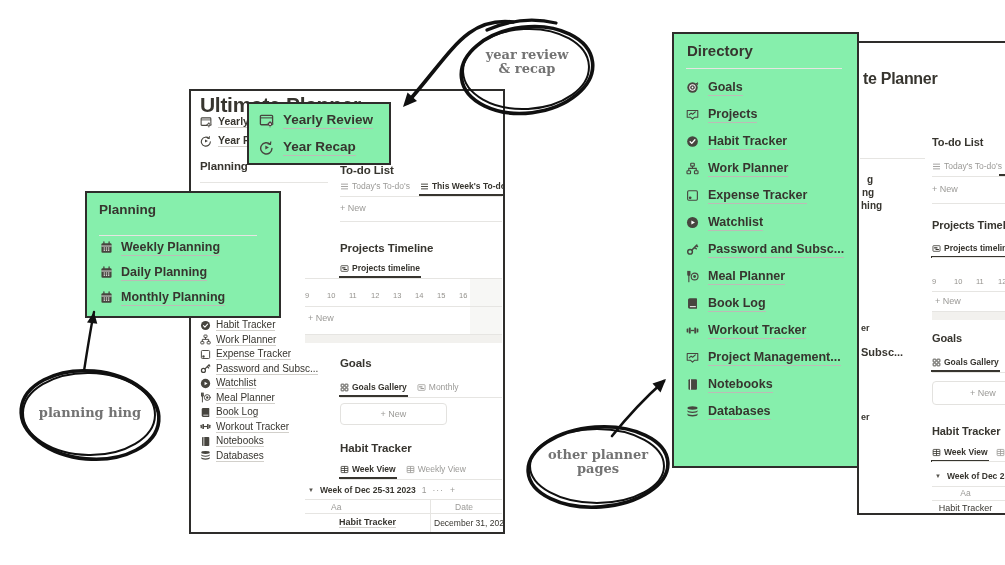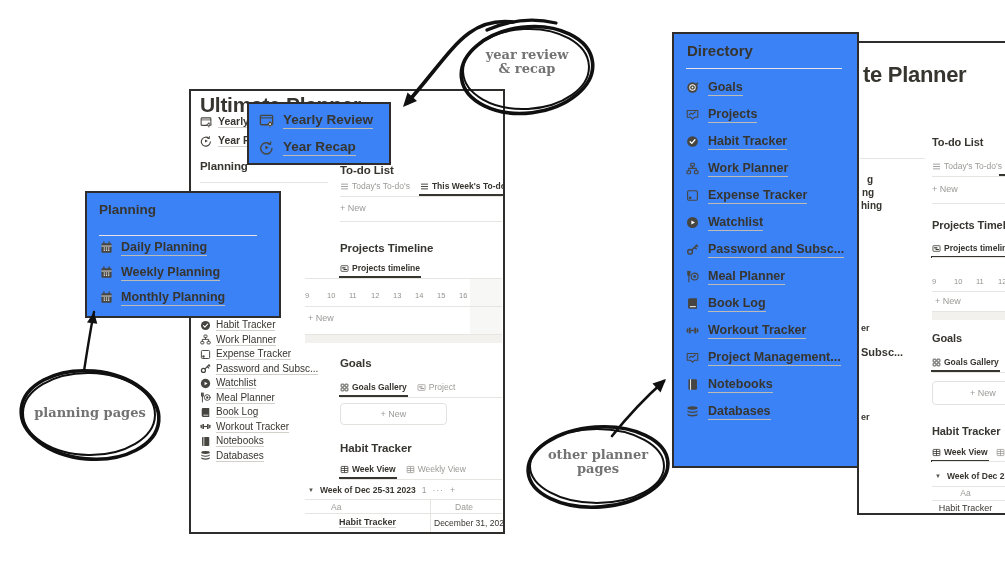--- a/index.html
+++ b/index.html
@@ -1,19 +1,19 @@
 <!DOCTYPE html>
 <html><head>
 <meta charset="utf-8">
 <style>
   html,body{margin:0;padding:0;background:#fff}
   .canvas{position:relative;width:1005px;height:565px;background:#fff;overflow:hidden;
           font-family:"Liberation Sans",sans-serif;color:#37352f}
   .win{position:absolute;background:#fff;border:2px solid #2e2d2b;box-sizing:border-box;overflow:hidden}
-  .pop{position:absolute;background:#3b82f6;border:2px solid #2e2d2b;box-sizing:border-box;z-index:25}
+  .pop{position:absolute;background:#86efac;border:2px solid #2e2d2b;box-sizing:border-box;z-index:25}
   .abs{position:absolute}
   .hline{position:absolute;height:1px;background:#e6e5e2}
   .vline{position:absolute;width:1px;background:#e6e5e2}
   .heading{position:absolute;font-weight:bold;font-size:11.5px;letter-spacing:-.1px;white-space:nowrap}
   .h-title{position:absolute;font-weight:bold;font-size:21px;letter-spacing:-.3px;white-space:nowrap}
   .muted{color:#9b9a97}
   .ico{display:inline-flex;color:#47453f;flex:none}
   .ico svg{width:100%;height:100%;display:block}.i11{width:11px;height:11px}.i12{width:12px;height:12px}
   .i13{width:13px;height:13px}.i15{width:15px;height:15px}
   .lul{border-bottom:1px solid #d2d0cb}
@@ -46,21 +46,21 @@
   .annot-label{position:absolute;font-family:"DejaVu Serif",serif;font-weight:bold;font-size:13px;
                line-height:1.05;text-align:center;color:#737373;z-index:41}
   .annot-svg{position:absolute;left:0;top:0;z-index:40;pointer-events:none}
 </style>
 </head>
 <body>
 
 <div class="canvas">
 
   <div class="win" style="left:857px;top:41px;width:153px;height:474px;z-index:10">
-    <div class="h-title" style="left:4px;top:19px;font-size:22px">te Planner</div>
+    <div class="h-title" style="left:4px;top:27px;font-size:16px">te Planner</div>
     <div class="hline" style="left:1px;top:115px;width:65px"></div>
 
     <div class="frag" style="left:8px;top:131px">g</div>
     <div class="frag" style="left:3px;top:144px">ng</div>
     <div class="frag" style="left:2px;top:157px">hing</div>
     <div class="frag" style="left:2px;top:280px;font-size:9px">er</div>
     <div class="frag" style="left:2px;top:303px;font-size:11px">Subsc...</div>
     <div class="frag" style="left:2px;top:369px;font-size:9px">er</div>
 
     <div class="heading" style="left:73px;top:93px;font-size:11px">To-do List</div>
@@ -495,21 +495,21 @@
           </span>
           <span>Goals Gallery</span>
         </div>
         <div class="tab">
           <span class="ico">
             <svg viewBox="0 0 16 16" fill="none" stroke="currentColor" stroke-width="1.4">
               <rect x="1.7" y="3" width="12.6" height="10" rx="1.2"></rect>
               <path stroke-width="2" stroke-linecap="round" d="M4.5 6.8h4.5M7 9.8h4.5"></path>
             </svg>
           </span>
-          <span>Project</span>
+          <span>Monthly</span>
         </div>
       </div>
     <div class="hline" style="left:149px;top:306px;width:162px"></div>
     <div class="newbtn" style="left:149px;top:312px;width:107px;height:22px">+ New</div>
 
     <div class="heading" style="left:149px;top:351px">Habit Tracker</div>
     <div class="tabs" style="left:149px;top:372px">
 
     <div class="tab selected">
           <span class="ico">
@@ -556,32 +556,32 @@
 
     <div class="popitem">
           <span class="ico i13">
             <svg viewBox="0 0 16 16">
               <rect x="1.8" y="2.8" width="12.4" height="11.6" rx="1.3" fill="currentColor"></rect>
               <path d="M4.8 1v3M11.2 1v3" stroke="currentColor" stroke-width="1.6" stroke-linecap="round"></path>
               <path d="M1.8 6.2h12.4" stroke="#fff" stroke-width="1"></path>
               <path d="M4.5 8.6h1.6M7.2 8.6h1.6M9.9 8.6h1.6M4.5 11.2h1.6M7.2 11.2h1.6M9.9 11.2h1.6" stroke="#fff" stroke-width="1.3"></path>
             </svg>
           </span>
-          <span class="lul2">Daily Planning</span>
+          <span class="lul2">Weekly Planning</span>
         </div>
         <div class="popitem">
           <span class="ico i13">
             <svg viewBox="0 0 16 16">
               <rect x="1.8" y="2.8" width="12.4" height="11.6" rx="1.3" fill="currentColor"></rect>
               <path d="M4.8 1v3M11.2 1v3" stroke="currentColor" stroke-width="1.6" stroke-linecap="round"></path>
               <path d="M1.8 6.2h12.4" stroke="#fff" stroke-width="1"></path>
               <path d="M4.5 8.6h1.6M7.2 8.6h1.6M9.9 8.6h1.6M4.5 11.2h1.6M7.2 11.2h1.6M9.9 11.2h1.6" stroke="#fff" stroke-width="1.3"></path>
             </svg>
           </span>
-          <span class="lul2">Weekly Planning</span>
+          <span class="lul2">Daily Planning</span>
         </div>
         <div class="popitem">
           <span class="ico i13">
             <svg viewBox="0 0 16 16">
               <rect x="1.8" y="2.8" width="12.4" height="11.6" rx="1.3" fill="currentColor"></rect>
               <path d="M4.8 1v3M11.2 1v3" stroke="currentColor" stroke-width="1.6" stroke-linecap="round"></path>
               <path d="M1.8 6.2h12.4" stroke="#fff" stroke-width="1"></path>
               <path d="M4.5 8.6h1.6M7.2 8.6h1.6M9.9 8.6h1.6M4.5 11.2h1.6M7.2 11.2h1.6M9.9 11.2h1.6" stroke="#fff" stroke-width="1.3"></path>
             </svg>
           </span>
@@ -635,20 +635,20 @@
       <path d="M403 107 L407.5 92.5 L417 101 Z"></path>
       <path d="M94 312 L87 322.5 L97.3 323.8 Z"></path>
       <path d="M666 379 L652.5 383.5 L660.5 392.5 Z"></path>
     </g>
   </svg>
   <div class="annot-label" style="left:462px;top:48px;width:130px">
     <span>year review</span><br>
     <span>&amp; recap</span>
   </div>
   <div class="annot-label" style="left:26px;top:406px;width:128px">
-    <span>planning pages</span>
+    <span>planning hing</span>
   </div>
   <div class="annot-label" style="left:536px;top:448px;width:124px">
     <span>other planner</span><br>
     <span>pages</span>
   </div>
 
 </div>
 
 </body></html>

